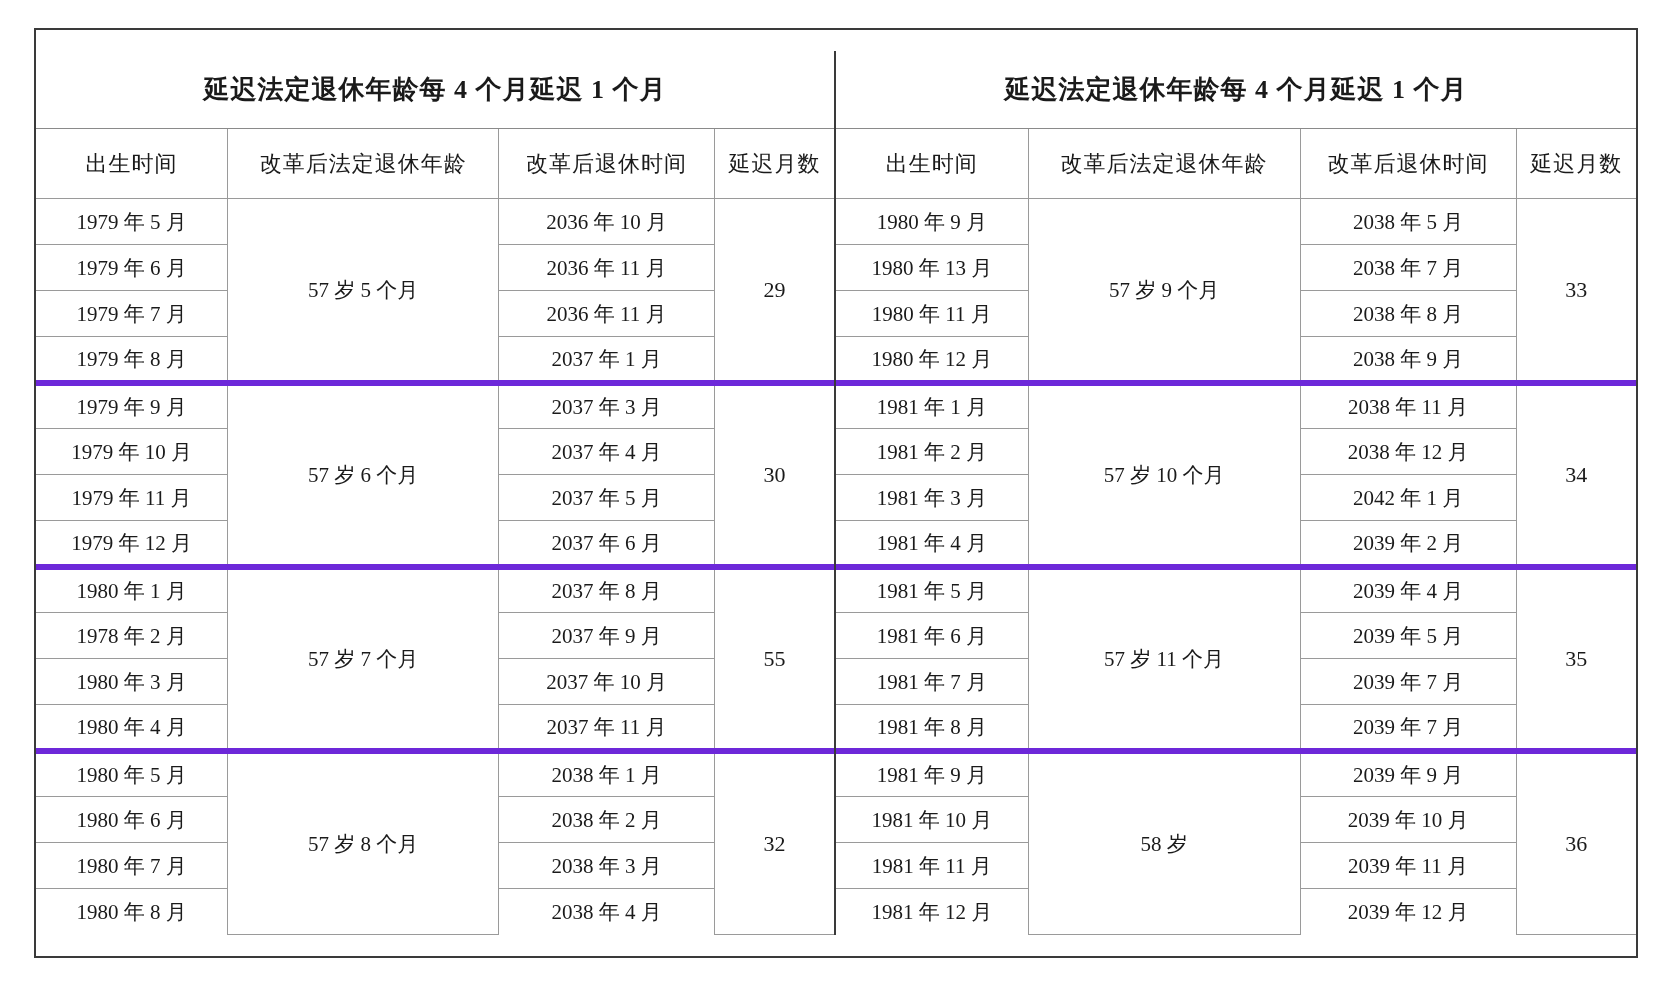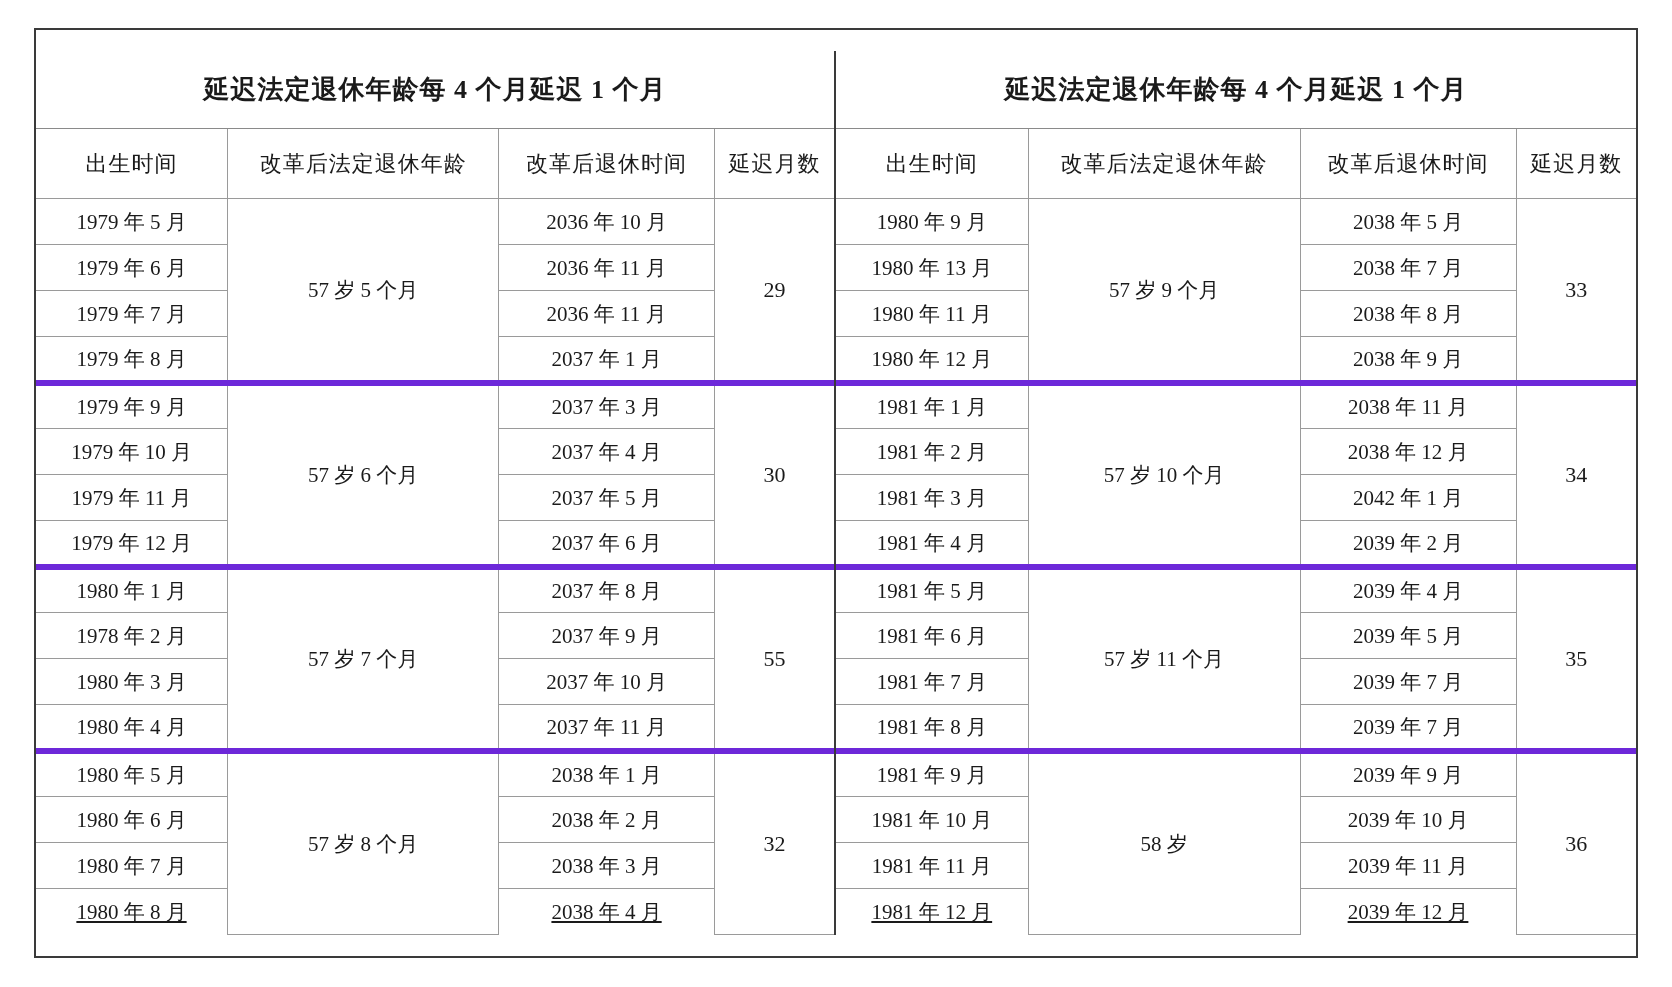--- a/index.html
+++ b/index.html
@@ -70,21 +70,21 @@
   }
   thead th {
     height: 70px;
     font-size: 22px;
     letter-spacing: 1px;
     border-top: none;
   }
   
   tr > td:first-child, tr > th:first-child { border-left: none; }
   tr > td:last-child, tr > th:last-child { border-right: none; }
-  tbody tr:last-child > td { border-bottom: none; text-decoration: underline; }
+  tbody tr:last-child > td { border-bottom: none; }
 
   col.c-birth { width: 24%; }
   col.c-age { width: 34%; }
   col.c-retire { width: 27%; }
   col.c-months { width: 15%; }
 
   .group-sep td { border-top: 6px solid #6d28d9; }
   .num { font-size: 22px; }
 </style>
 </head>

